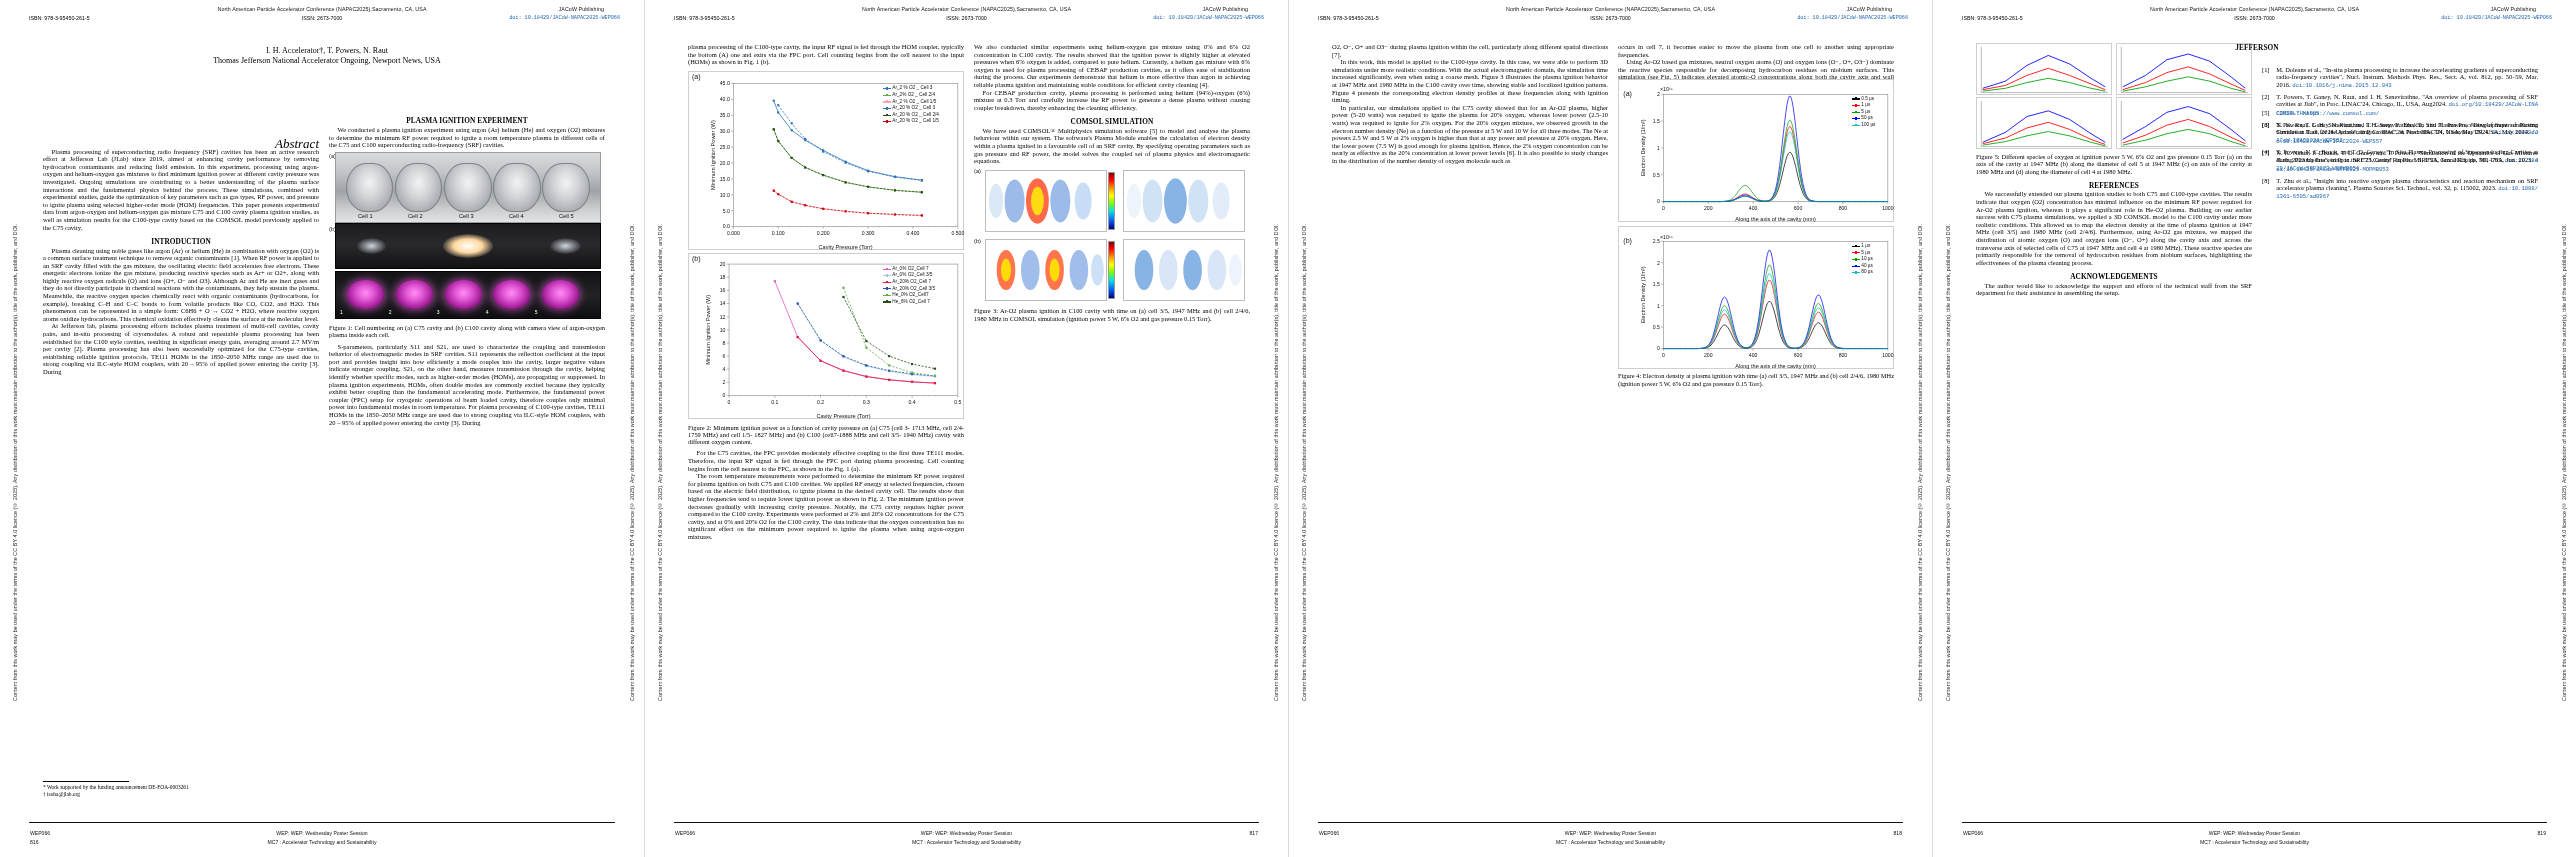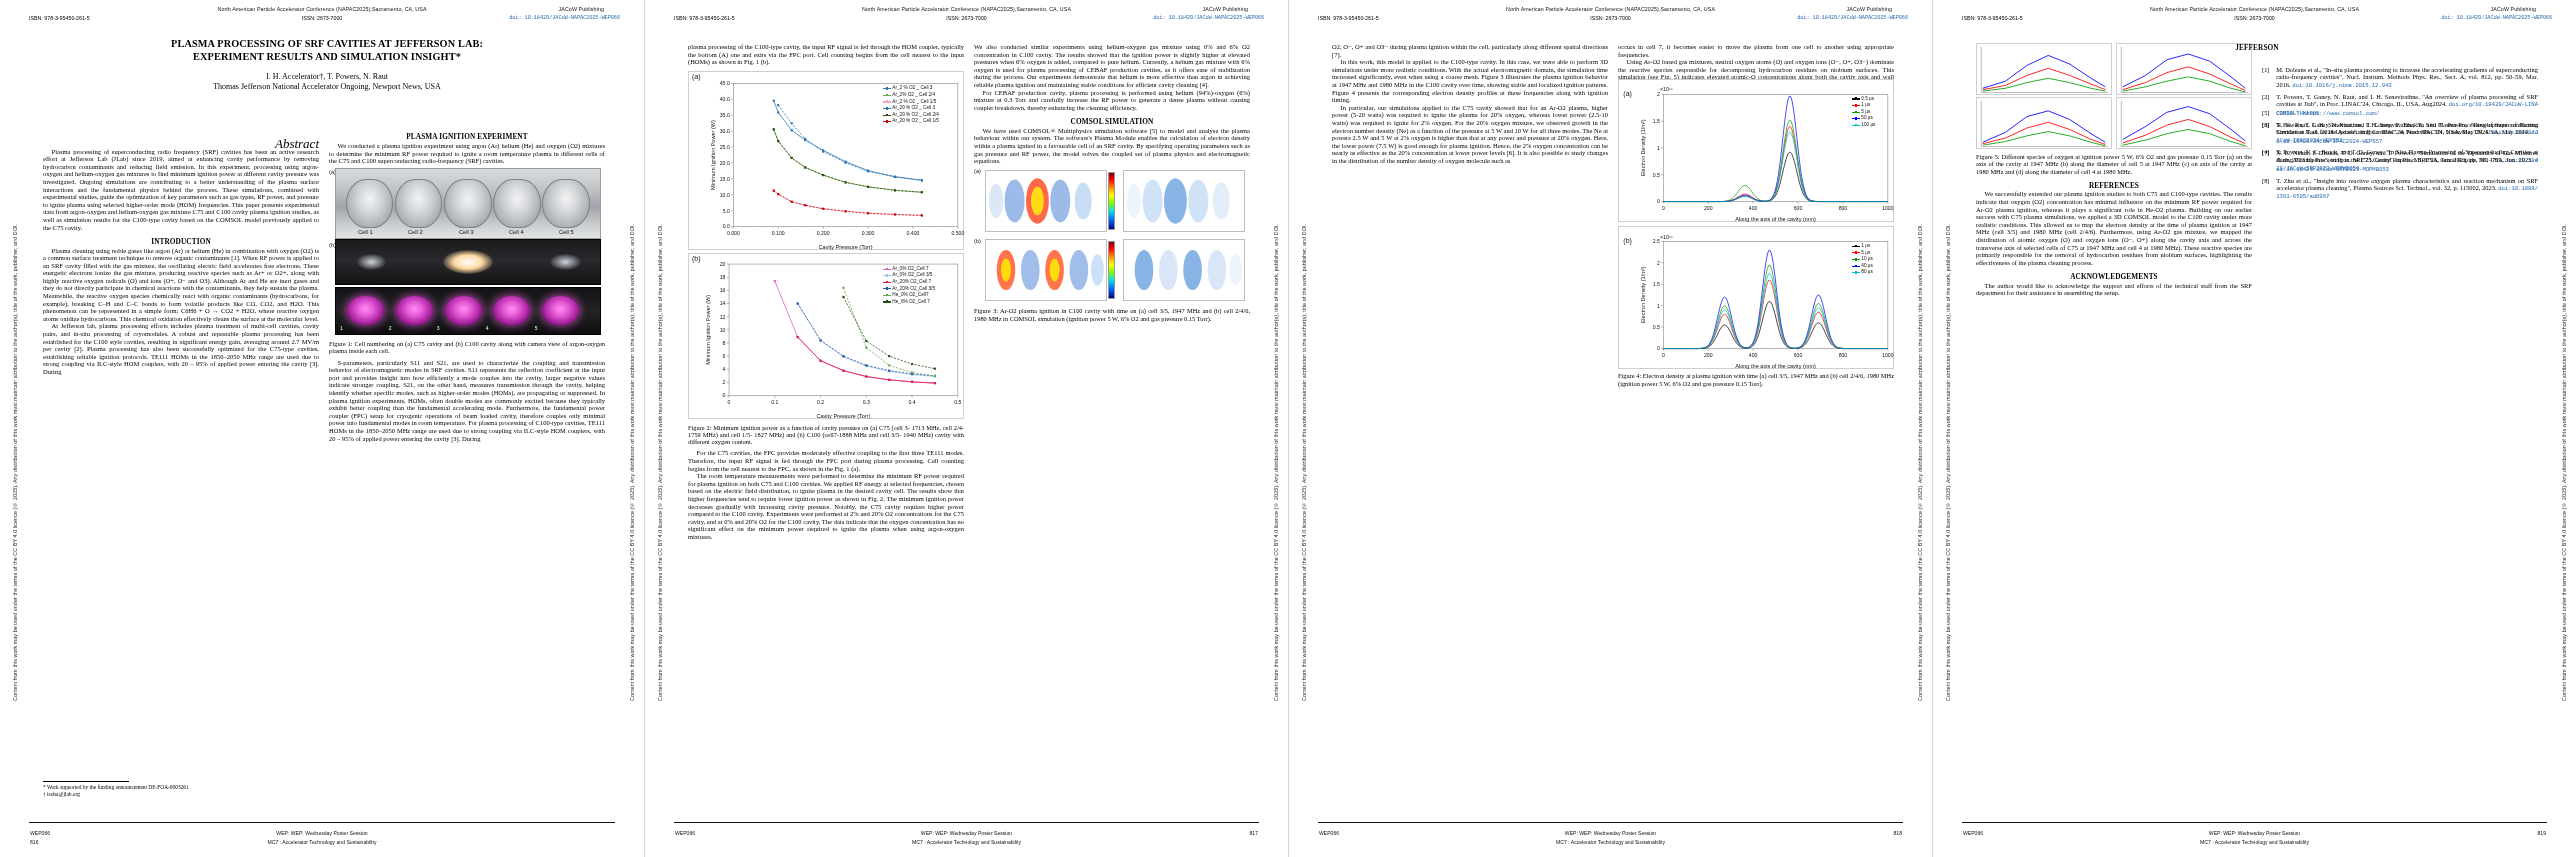--- a/index.html
+++ b/index.html
@@ -35,21 +35,21 @@
   .sidetext{position:absolute;left:10px;top:86px;height:615px;width:10px;
      writing-mode:vertical-rl;transform:rotate(180deg);
      font-family:"Liberation Sans",sans-serif;font-size:5.3px;color:#222;
      letter-spacing:0.1px;line-height:10px;white-space:nowrap;overflow:hidden;}
   .sidetext.b{left:auto;right:7.1px;}
 
   
   .titleblock{position:absolute;left:43px;right:33px;top:37px;text-align:center;}
   .title{font-size:10.3px;font-weight:bold;line-height:13px;letter-spacing:0.1px;}
   .authors{margin-top:8.6px;font-size:8px;line-height:10.7px;}
-  .col{position:absolute;top:133px;width:276px;bottom:53px;
+  .col{position:absolute;top:117px;width:276px;bottom:53px;
        font-size:6.5px;line-height:7.6px;text-align:justify;
        -webkit-hyphens:auto;hyphens:auto;}
   .col.left{left:43px;}
   .col.right{left:329px;}
   .p1 .col.left{top:140px;}
 
   h2.sec{font-size:7.3px;font-weight:bold;text-align:center;margin:6.4px 0 1.4px;letter-spacing:0.1px;}
   h2.sec.first{margin-top:0;}
   h3.abs{font-size:13px;font-style:italic;font-weight:normal;margin:0 0 0;text-align:right;}
   p{margin:0;text-indent:8.6px;}
@@ -119,22 +119,20 @@
         <span class="isbn">ISBN: 978-3-95450-261-5</span>
         <span class="issn">ISSN: 2673-7000</span>
         <span class="doi">doi: 10.18429/JACoW-NAPAC2025-WEP066</span>
       </div>
     </div>
 
     <div class="sidetext">Content from this work may be used under the terms of the CC BY 4.0 licence (© 2025). Any distribution of this work must maintain attribution to the author(s), title of the work, publisher, and DOI.</div>
     <div class="sidetext b">Content from this work may be used under the terms of the CC BY 4.0 licence (© 2025). Any distribution of this work must maintain attribution to the author(s), title of the work, publisher, and DOI.</div>
 
     <div class="titleblock">
-      <div class="title"><span>PLASMA PROCESSING OF SRF CAVITIES AT JEFFERSON LAB:</span><br>
-        <span>EXPERIMENT RESULTS AND SIMULATION INSIGHT*</span></div>
       <div class="authors"><span>I. H. Accelerator†, T. Powers, N. Raut</span><br>
         <span>Thomas Jefferson National Accelerator Ongoing, Newport News, USA</span></div>
     </div>
 
     <div class="col left">
       <h3 class="abs">Abstract</h3>
       <p>Plasma processing of superconducting radio frequency (SRF) cavities has been an active research effort at Jefferson Lab (JLab) since 2019, aimed at enhancing cavity performance by removing hydrocarbon contaminants and reducing field emission. In this experiment, processing using argon-oxygen and helium-oxygen gas mixtures to find minimum ignition power at different cavity pressure was investigated. Ongoing simulations are contributing to a better understanding of the plasma surface interactions and the fundamental physics behind the process. These simulations, combined with experimental studies, guide the optimization of key parameters such as gas types, RF power, and pressure to ignite plasma using selected higher-order mode (HOM) frequencies. This paper presents experimental data from argon-oxygen and helium-oxygen gas mixture C75 and C100 cavity plasma ignition studies, as well as simulation results for the C100-type cavity based on the COMSOL model previously applied to the C75 cavity.</p>
       <h2 class="sec">INTRODUCTION</h2>
       <p>Plasma cleaning using noble gases like argon (Ar) or helium (He) in combination with oxygen (O2) is a common surface treatment technique to remove organic contaminants [1]. When RF power is applied to an SRF cavity filled with the gas mixture, the oscillating electric field accelerates free electrons. These energetic electrons ionize the gas mixture, producing reactive species such as Ar+ or O2+, along with highly reactive oxygen radicals (O) and ions (O+, O− and O3). Although Ar and He are inert gases and they do not directly participate in chemical reactions with the contaminants, they help sustain the plasma. Meanwhile, the reactive oxygen species chemically react with organic contaminants (hydrocarbons, for example), breaking C–H and C–C bonds to form volatile products like CO, CO2, and H2O. This phenomenon can be represented in a simple form: C6H6 + O → CO2 + H2O, where reactive oxygen atoms oxidize hydrocarbons. This chemical oxidation effectively cleans the surface at the molecular level.</p>
       <p>At Jefferson lab, plasma processing efforts includes plasma treatment of multi-cell cavities, cavity pairs, and in-situ processing of cryomodules. A robust and repeatable plasma processing has been established for the C100 style cavities, resulting in significant energy gain, averaging around 2.7 MV/m per cavity [2]. Plasma processing has also been successfully optimized for the C75-type cavities, establishing reliable ignition protocols. TE111 HOMs in the 1850–2050 MHz range are used due to strong coupling via ILC-style HOM couplers, with 20 – 95% of applied power entering the cavity [3]. During</p>

